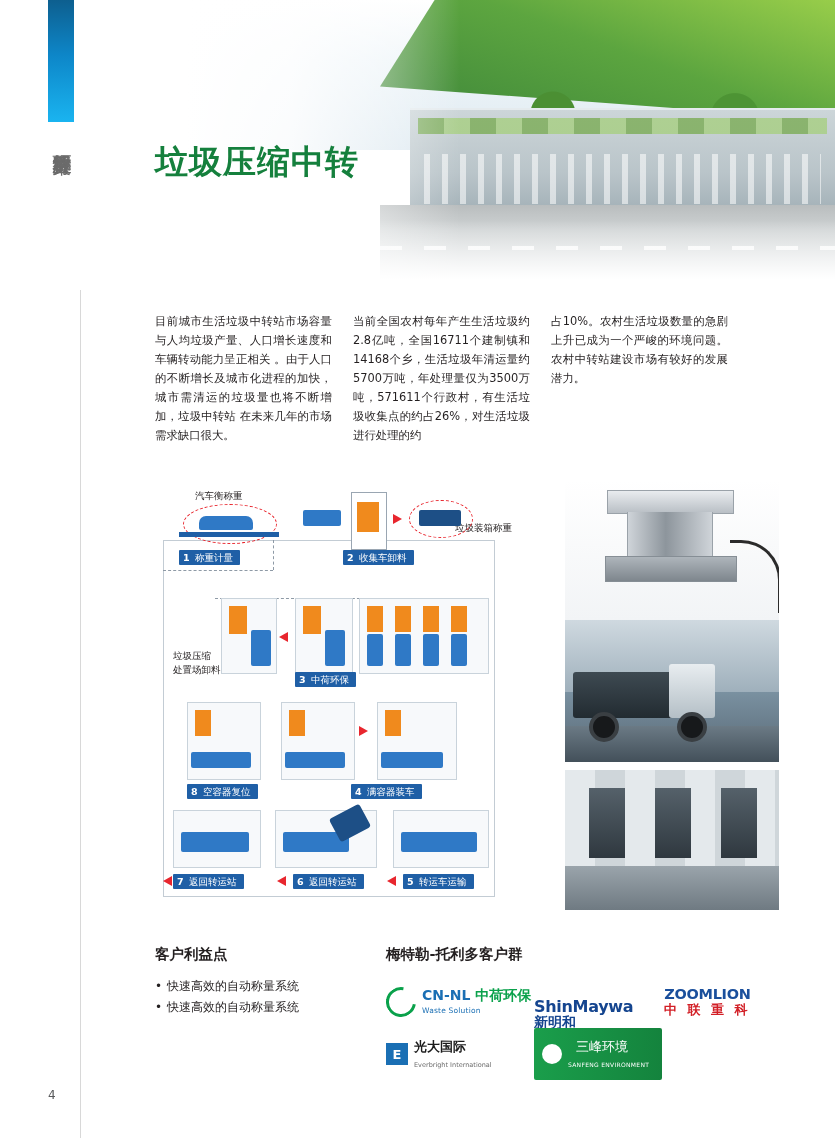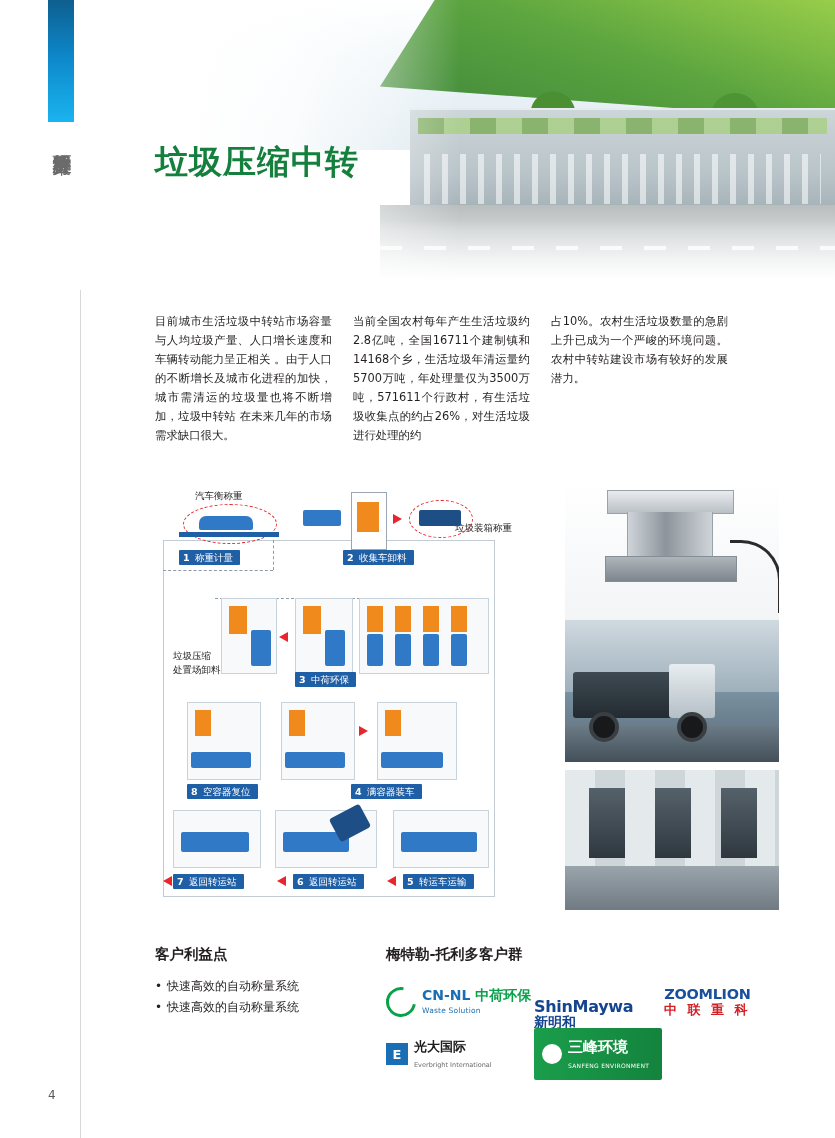--- a/index.html
+++ b/index.html
@@ -423,21 +423,21 @@
     padding: 4px 8px;
     color: #ffffff;
     border-radius: 2px;
   }
   .logo-sanfeng .mark {
     width: 20px; height: 20px;
     border-radius: 50%;
     background: #ffffff;
     flex: 0 0 auto;
   }
-  .logo-sanfeng .t1 { font-size: 15px; font-weight: bold; }
+  .logo-sanfeng .t1 { font-size: 13px; font-weight: normal; margin-left: 8px; }
   .logo-sanfeng .t2 { font-size: 6px; letter-spacing: .3px; }
 </style>
 </head>
 <body>
 
 <div class="sidebar">
   <div class="sidebar-bar"></div>
   <div class="sidebar-title">环保行业称重解决方案</div>
   <div class="page-number">4</div>
 </div>

